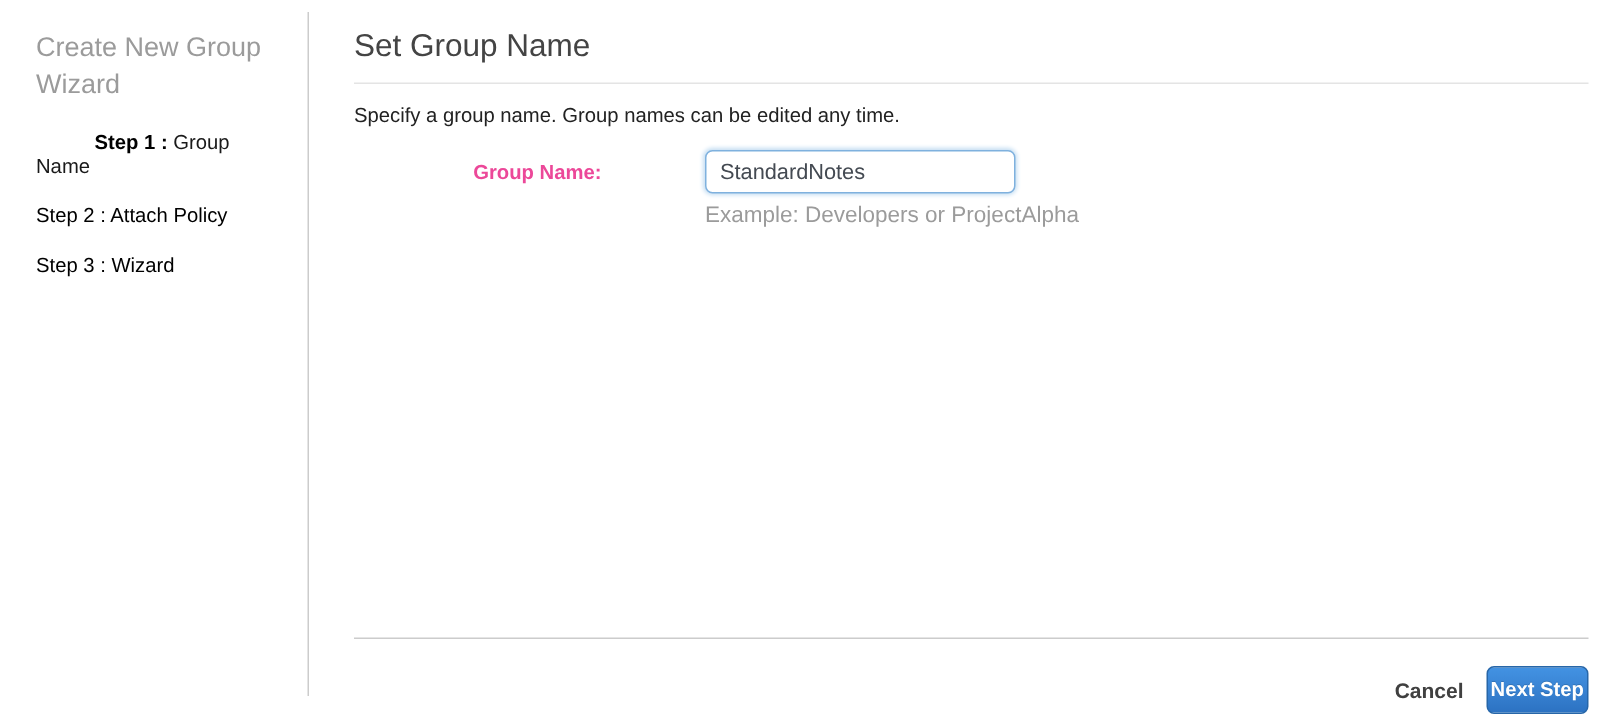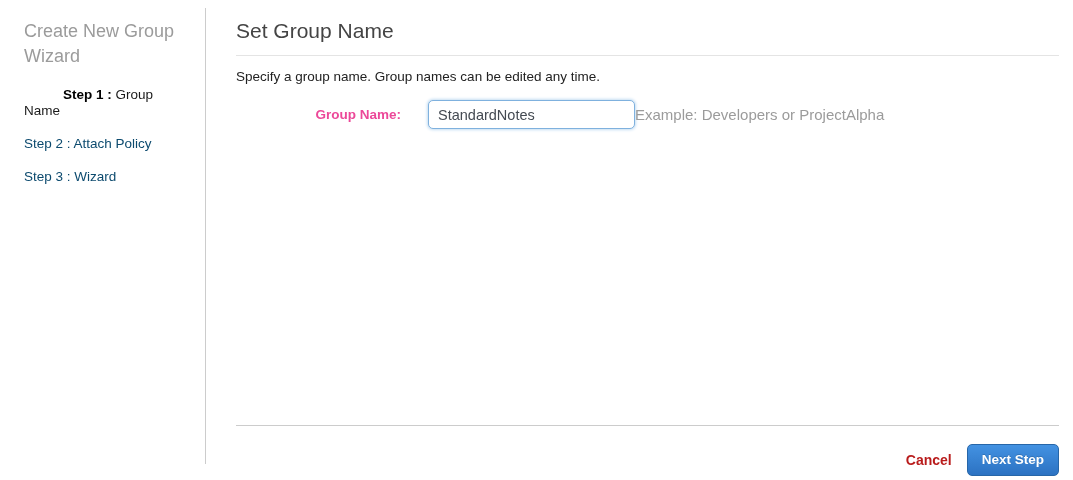--- a/index.html
+++ b/index.html
@@ -21,21 +21,21 @@
     position: absolute; left: 205px; top: 8px; bottom: 16px;
     width: 1px; background: #cccccc;
   }
   .wizard-title {
     font-size: 18px; line-height: 25px;
     color: #9b9b9b;
     margin-bottom: 18px;
   }
   .step {
     font-size: 13.5px; line-height: 16px;
-    color: #0c4a6e;
+    color: #000000;
     margin-bottom: 17px;
   }
   .step.active { color: #1a1a1a; }
   .step.active .step-prefix { font-weight: bold; color: #000000; margin-left: 39px; }
 
   
   .main {
     position: absolute; left: 206px; top: 0; right: 0; bottom: 0;
     padding: 0 14px 0 30px;
   }
@@ -55,21 +55,21 @@
   .form-row {
     margin-top: 15px;
     display: flex; align-items: flex-start;
   }
   .form-label {
     width: 165px; margin-right: 27px;
     text-align: right;
     font-size: 13.5px; font-weight: bold; color: #ec4899;
     padding-top: 7px;
   }
-  .form-field { display: flex; flex-direction: row; }
+  .form-field { display: flex; flex-direction: column; margin-left: 42px; }
   .group-name-input {
     width: 207px; height: 29px;
     padding: 4px 9px;
     font-family: "Liberation Sans", sans-serif;
     font-size: 14.5px; color: #444a52;
     background: #ffffff;
     border: 1px solid #7fb1de;
     border-radius: 5px;
     box-shadow: 0 0 3px 1px #c4ddf2;
     outline: none;
@@ -84,33 +84,33 @@
   .footer-rule {
     position: absolute; left: 30px; right: 14px; top: 425px;
     height: 0; border-top: 1px solid #cccccc;
   }
   .footer {
     position: absolute; right: 14px; top: 444px;
     display: flex; align-items: center;
   }
   .cancel-link {
     font-size: 14px; font-weight: bold;
-    color: #b91c1c;
+    color: #404040;
     text-decoration: none;
     margin-right: 15px;
     cursor: pointer;
   }
   .next-step-button {
     font-family: "Liberation Sans", sans-serif;
     font-size: 13.5px; font-weight: bold; color: #ffffff;
     text-shadow: 0 -1px 0 rgba(0,0,0,0.15);
     background: linear-gradient(#4392e2, #2c72c2);
     border: 1px solid #2766a8;
     border-radius: 5px;
-    padding: 7px 14px 8px;
+    padding: 7px 2px 8px;
     cursor: pointer;
   }
 </style>
 </head>
 <body>
 
 <div class="page">
 
   <div class="sidebar">
     <div class="wizard-title">Create New Group Wizard</div>

